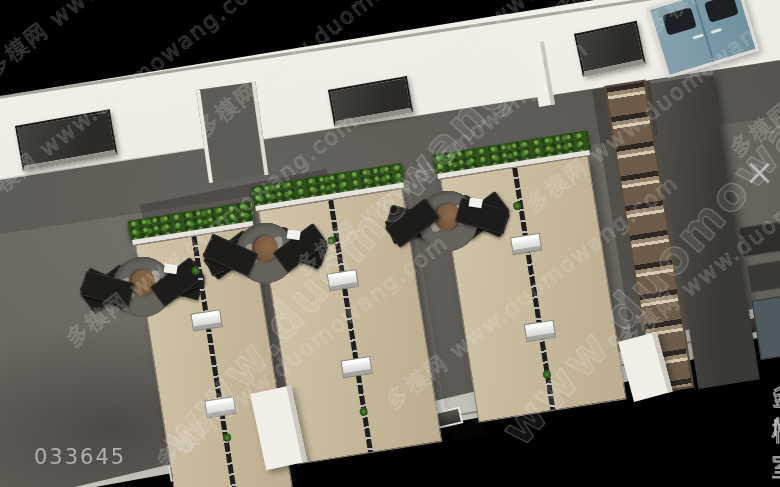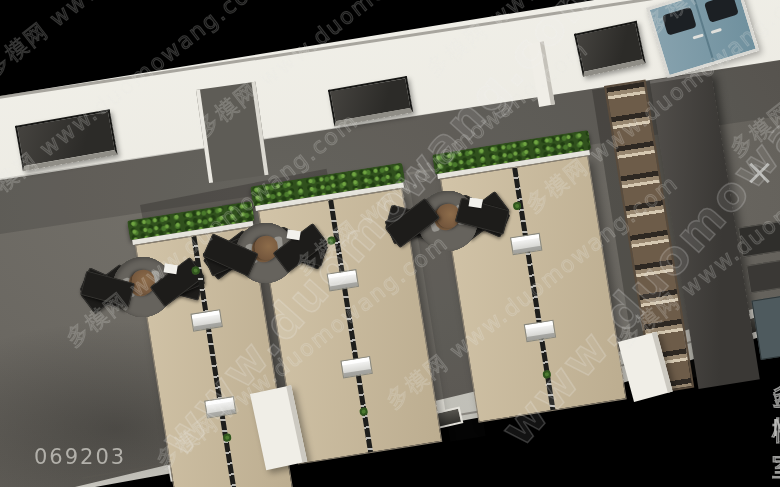--- a/index.html
+++ b/index.html
@@ -265,20 +265,20 @@
   <div class="wm" style="left:290px;top:258px;transform:rotate(-38deg);">多模网 www.duomowang.com</div>
   <div class="wm" style="left:520px;top:196px;transform:rotate(-38deg);">多模网 www.duomowang.com</div>
   <div class="wm" style="left:724px;top:140px;transform:rotate(-38deg);">多模网 www.duomowang.com</div>
   <div class="wm" style="left:150px;top:452px;transform:rotate(-38deg);">多模网 www.duomowang.com</div>
   <div class="wm" style="left:380px;top:392px;transform:rotate(-38deg);">多模网 www.duomowang.com</div>
   <div class="wm" style="left:612px;top:330px;transform:rotate(-38deg);">多模网 www.duomowang.com</div>
   <div class="wm" style="left:-20px;top:60px;transform:rotate(-38deg);">多模网 www.duomowang.com</div>
   <div class="wm-big" style="left:150px;top:430px;transform:rotate(-48deg);">www.duomowang.com</div>
   <div class="wm-big" style="left:490px;top:420px;transform:rotate(-48deg);">www.duomowang.com</div>
 
-  <div class="id-left">069203</div>
+  <div class="id-left">033645</div>
   <div class="credit">
     <div class="site">多模室内设计网</div>
     <div class="url">www.duomowang.com</div>
     <div class="model">模型ID: M0088896</div>
   </div>
 
 </div>
 
 </body></html>

